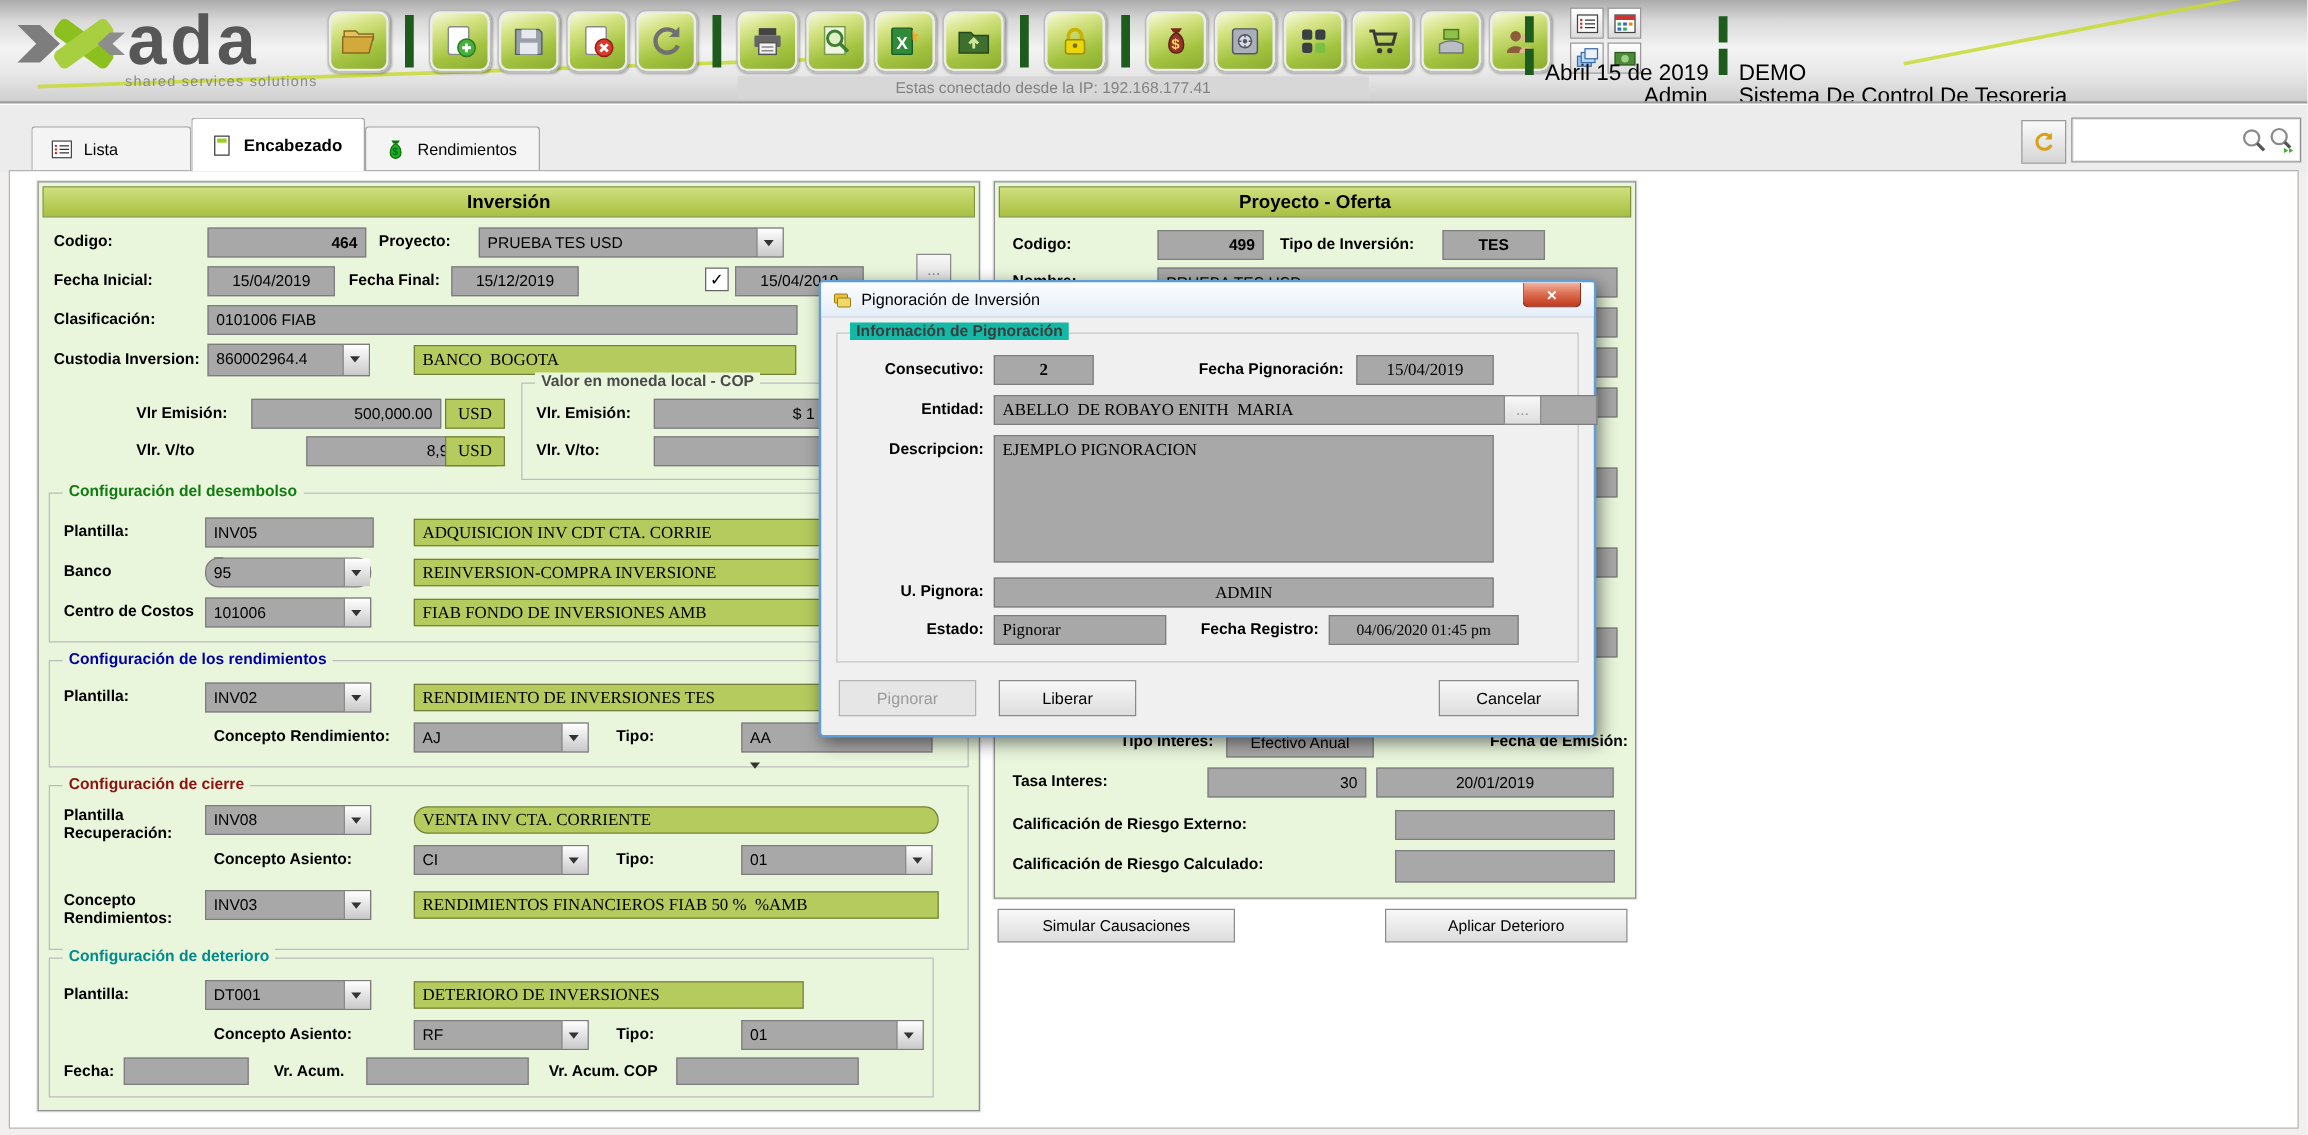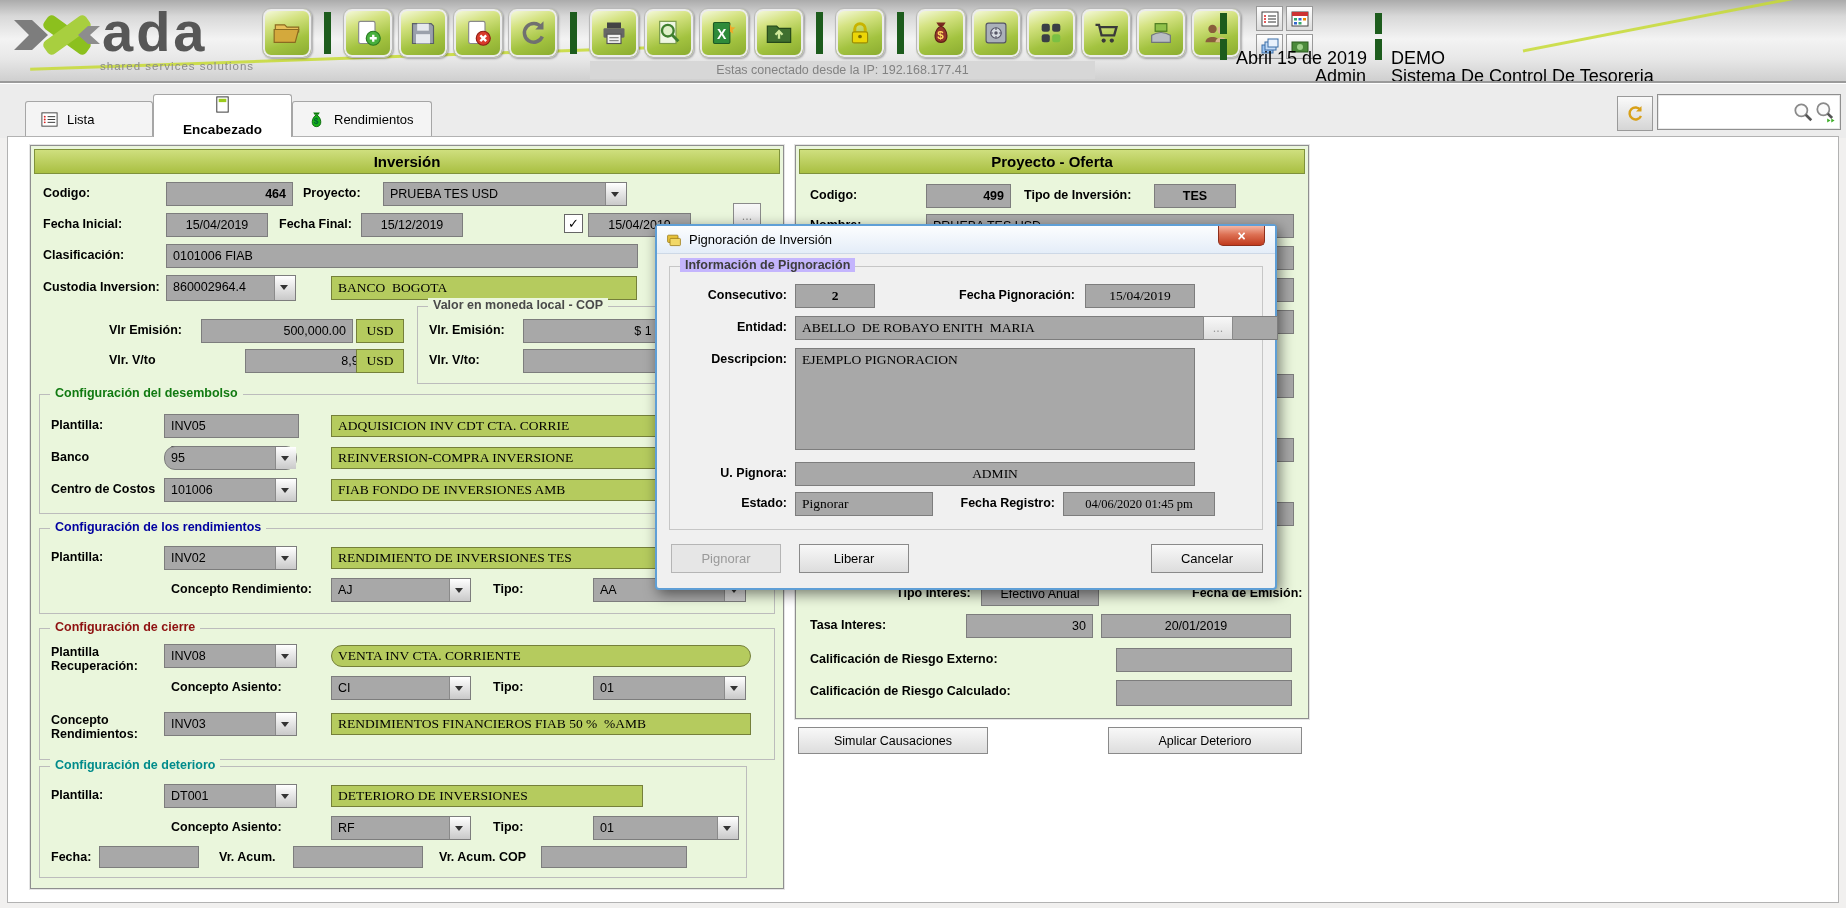--- a/index.html
+++ b/index.html
@@ -70,21 +70,21 @@
   
   .dialog{position:absolute;left:655px;top:224px;width:622px;height:366px;z-index:30;
        background:#f0f0f0;border:2px solid #5f9fd6;border-radius:4px;box-sizing:border-box;
        box-shadow:3px 4px 14px rgba(0,0,0,.5);}
   .dlg-title{position:absolute;left:0;right:0;top:0;height:27px;display:flex;align-items:center;gap:7px;
        padding-left:9px;font-size:13px;background:linear-gradient(#fcfdfe,#e4edf8);border-bottom:1px solid #cdd8e6;}
   .dlg-close{position:absolute;right:10px;top:0;width:45px;height:19px;color:#fff;font-weight:bold;font-size:14px;
        background:linear-gradient(#f3b5a3 0%,#dd7154 45%,#c03a1d 100%);border:1px solid #8e2f1c;border-top:none;
        border-radius:0 0 5px 5px;display:flex;align-items:center;justify-content:center;}
   .dgrp{position:absolute;left:12px;top:40px;width:594px;height:264px;border:1px solid #c6c6c6;box-sizing:border-box;}
-  .dgrp .legend{background:#c4b5fd;color:#3d3d3d;}
+  .dgrp .legend{background:#14b8a6;color:#3d3d3d;}
   .dfld{font-family:"Liberation Serif",serif;font-size:13.5px;}
   .dbtn{height:29px;font-size:13px;}
   .dbtn.disabled{color:#9a9a9a;background:#e6e6e6;border-color:#b5b5b5;}
 </style>
 </head>
 <body>
 
 <div class="banner">
   <div class="swoosh" style="left:30px;top:57px;width:620px;transform:rotate(-2deg);"></div>
   <div class="swoosh" style="left:1520px;top:18px;width:330px;transform:rotate(-11deg);"></div>
@@ -284,21 +284,21 @@
 <div class="tab" style="left:25px;width:128px;">
   <svg width="19" height="19" viewBox="0 0 20 20">
       <rect x="2" y="3" width="16" height="14" fill="#fff" stroke="#444"></rect>
       <circle cx="5" cy="7" r="1" fill="#d22"></circle>
       <circle cx="5" cy="10" r="1" fill="#d22"></circle>
       <circle cx="5" cy="13" r="1" fill="#d22"></circle>
       <path d="M8 7h8M8 10h8M8 13h8" stroke="#333"></path>
     </svg>
   <span>Lista</span>
 </div>
-<div class="tab active" style="left:153px;width:139px;flex-direction:column;">
+<div class="tab active" style="left:153px;width:139px;">
   <svg width="19" height="19" viewBox="0 0 20 20">
       <rect x="4" y="2" width="12" height="16" fill="#fff" stroke="#333"></rect>
       <rect x="6" y="4" width="8" height="3.5" fill="#9ccc1c"></rect>
     </svg>
   <span>Encabezado</span>
 </div>
 <div class="tab" style="left:292px;width:140px;">
   <svg width="19" height="19" viewBox="0 0 20 20">
       <path d="M8 5L6.5 2.5h7L12 5z" fill="#0a7a0a"></path>
       <path d="M10 5C4.5 8 3.5 17.5 10 17.5S15.5 8 10 5z" fill="#19b219" stroke="#0a6a0a"></path>
@@ -404,21 +404,21 @@
       <div class="cval">INV02</div>
       <div class="dd"></div>
     </div>
   <div class="fld green" style="left:300px;top:401px;width:420px;height:22px;">RENDIMIENTO DE INVERSIONES TES</div>
   <div class="lbl" style="left:140px;top:436px;">Concepto Rendimiento:</div>
   <div class="combo" style="left:300px;top:432px;width:140px;justify-content:center;">
       <div class="cval">AJ</div>
       <div class="dd"></div>
     </div>
   <div class="lbl" style="left:462px;top:436px;">Tipo:</div>
-  <div class="combo" style="left:562px;top:432px;width:153px;">
+  <div class="combo" style="left:562px;top:432px;width:153px;flex-direction:column;">
       <div class="cval">AA</div>
       <div class="dd"></div>
     </div>
 
   <div class="grp" style="left:8px;top:482px;width:736px;height:132px;">
     <div class="legend" style="color:#8e1010;">Configuración de cierre</div>
   </div>
   <div class="lbl wrap" style="left:20px;top:500px;width:108px;">Plantilla Recuperación:</div>
   <div class="combo" style="left:133px;top:498px;width:133px;">
       <div class="cval">INV08</div>

